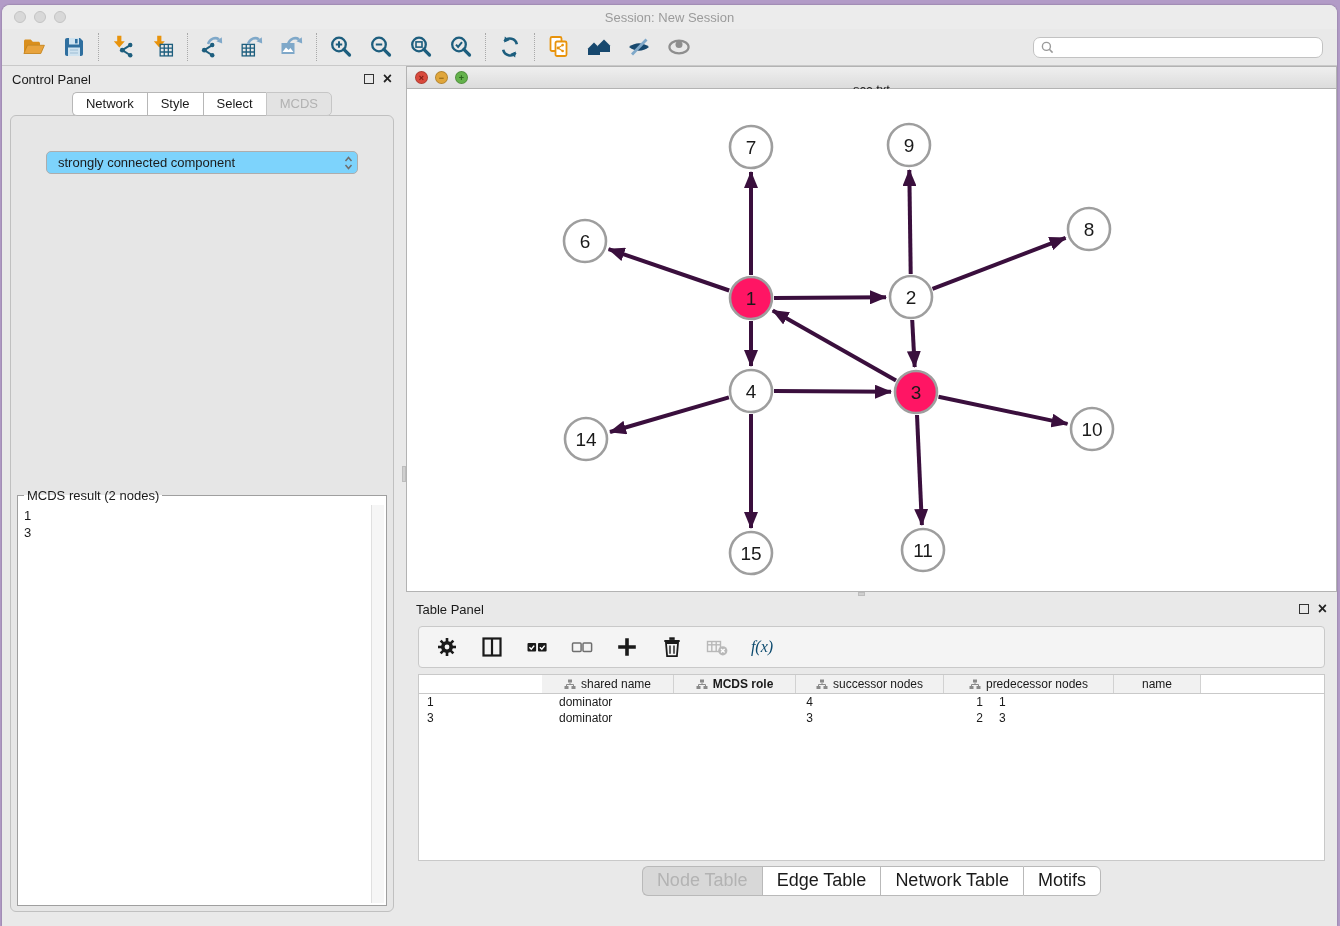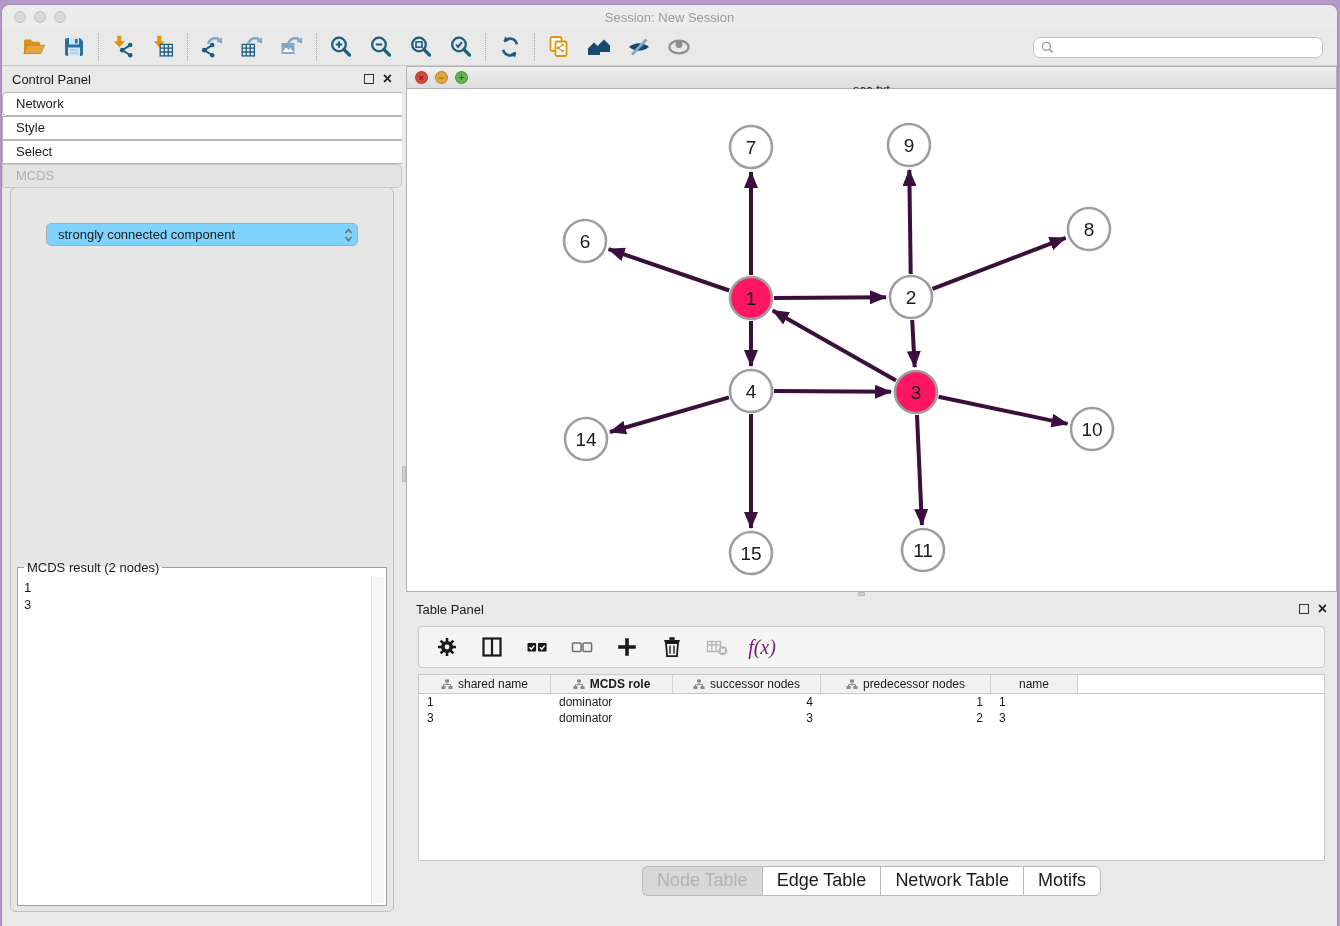--- a/index.html
+++ b/index.html
@@ -23,21 +23,21 @@
 
   
   .main { flex:1; display:flex; min-height:0; background:#e9e9e9; }
 
   
   .control-panel { width:400px; display:flex; flex-direction:column; }
   .panel-header { height:26px; display:flex; align-items:center; padding:0 10px; font-size:13px; }
   .panel-winbtns { margin-left:auto; display:flex; gap:9px; align-items:center; }
   .float-btn { width:10px; height:10px; border:1.5px solid #333; display:inline-block; }
   .close-btn { font-size:16px; font-weight:bold; line-height:10px; color:#222; }
-  .cp-tabs { display:flex; justify-content:center; position:relative; z-index:2;flex-direction:column; }
+  .cp-tabs { display:flex; justify-content:center; position:relative; z-index:2; }
   .cp-tab { font-size:13px; padding:3px 13px 4px; background:#fff; border:1px solid #b7b7b7; border-right:none; }
   .cp-tab:first-child { border-radius:5px 0 0 5px; }
   .cp-tab:last-child { border-right:1px solid #c6c6c6; border-radius:0 5px 5px 0; }
   .cp-tab.disabled-active { background:#e3e3e3; color:#b2b2b2; border-color:#c6c6c6; }
   .cp-body { flex:1; margin:-1px 8px 14px; border:1px solid #c0c0c0; border-radius:6px; background:#e6e6e6; position:relative; padding-top:26px; }
   .opt-label { text-align:center; font-size:13px; }
   .criterion-row { display:flex; justify-content:center; margin-top:9px; }
   .criterion-select { width:312px; height:23px; background:#7dd3fc; border:1px solid #adadad; border-radius:5px; display:flex; align-items:center; padding:0 4px 0 11px; font-size:13px; }
   .stepper { margin-left:auto; display:flex; flex-direction:column; align-items:center; line-height:5px; color:#666; font-size:7px; }
   .btn-row { display:flex; justify-content:center; gap:14px; margin-top:11px; }
@@ -63,23 +63,23 @@
   .nt-min   { background:#e0a63b; color:#8a6212; }
   .nt-max   { background:#64b24c; color:#2a671d; }
   .net-title { font-size:13px; color:#222;margin-top:24px; }
   .net-canvas { flex:1; position:relative; background:#fff; overflow:hidden; }
   .net-canvas svg { position:absolute; left:0; top:0; }
 
   
   .table-panel { flex:1; display:flex; flex-direction:column; min-height:0; }
   .tp-toolbar { margin:4px 12px 0; height:42px; background:#f4f4f4; border:1px solid #c9c9c9; border-radius:4px; display:flex; align-items:center; gap:19px; padding:0 15px; }
   .tp-icon { width:26px; height:26px; display:inline-flex; align-items:center; justify-content:center; }
-  .fx-label { font-family:"Liberation Serif",serif; font-style:italic; font-size:20px; color:#701a75; }
+  .fx-label { font-family:"Liberation Serif",serif; font-style:italic; font-size:16px; color:#0c4a6e; }
   .tp-table { margin:6px 12px 0; height:187px; background:#fff; border:1px solid #c9c9c9; overflow:hidden; position:relative; }
-  .tbl-header { display:flex; height:19px; border-bottom:1px solid #c9c9c9; font-size:12px; }
+  .tbl-header { display:flex; height:19px; border-bottom:1px solid #c9c9c9; font-size:12px;justify-content:center; }
   .tbl-header .hcell { background:#f1f1f1; border-right:1px solid #d2d2d2; display:flex; align-items:center; justify-content:center; gap:5px; }
   .tbl-row { display:flex; height:16px; font-size:12px; }
   .tbl-row .cell { padding:0 8px; display:flex; align-items:center; }
   .cell.right { justify-content:flex-end; }
   .tp-tabs { display:flex; justify-content:center; margin-top:5px; }
   .tp-tab { font-size:18px; padding:3px 14px 4px; background:#fff; border:1px solid #b9b9b9; border-right:none; }
   .tp-tab:first-child { border-radius:6px 0 0 6px; }
   .tp-tab:last-child { border-right:1px solid #b9b9b9; border-radius:0 6px 6px 0; }
   .tp-tab.selected { background:#d8d8d8; color:#b3b3b3; }
 

